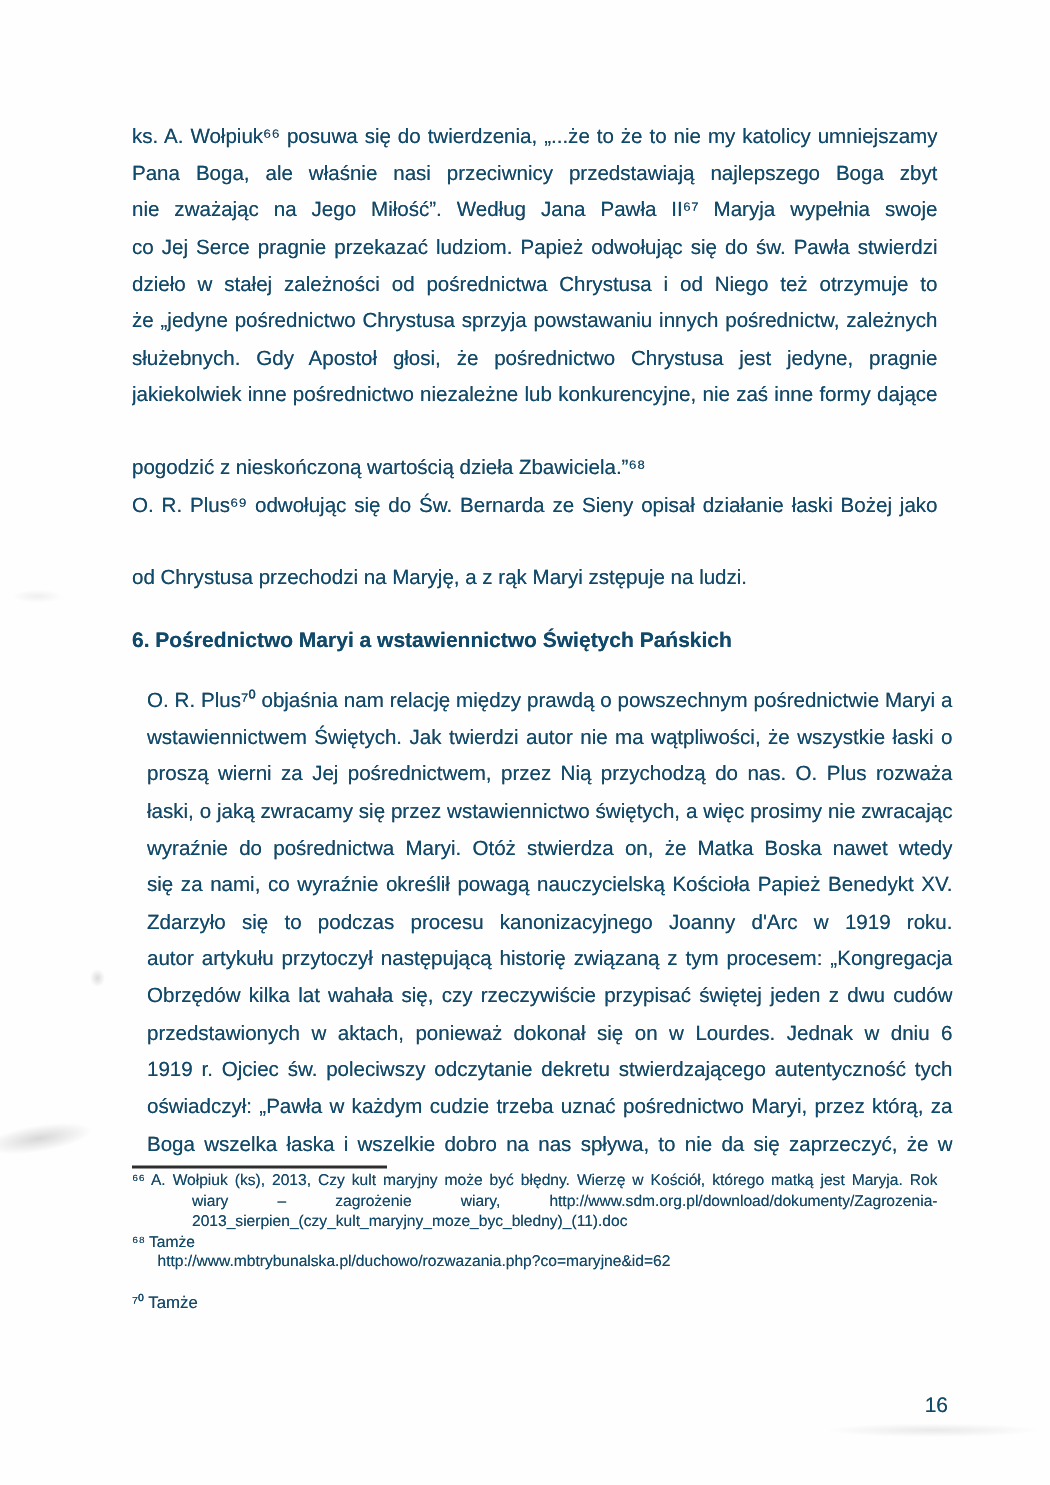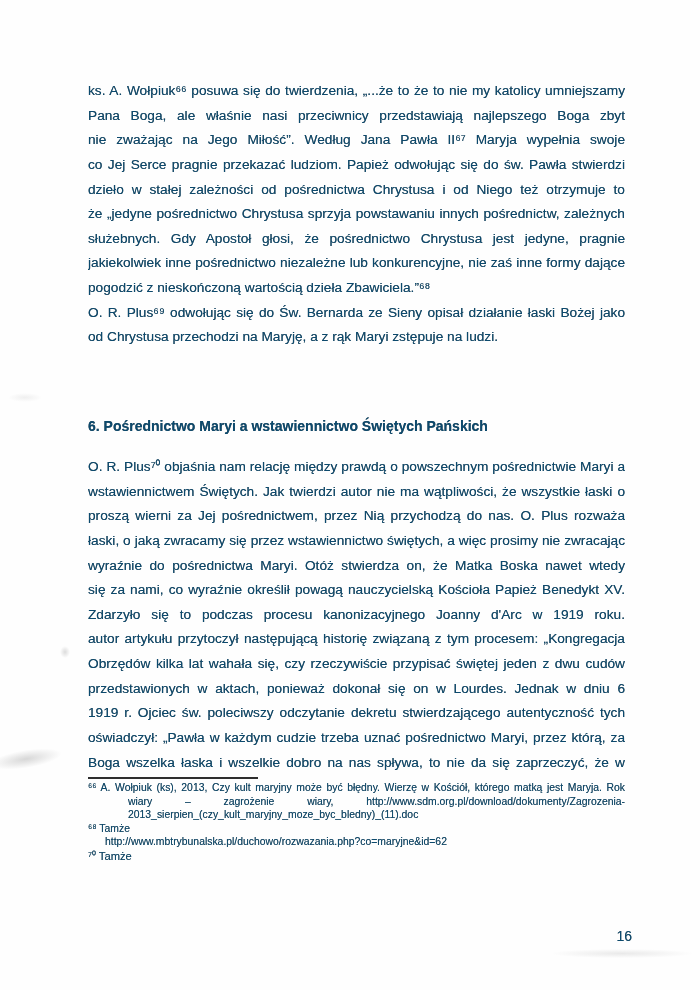--- a/index.html
+++ b/index.html
@@ -6,32 +6,32 @@
   .page {
     position:relative;
     width:700px; height:990px;
     background:#fefefe;
     overflow:hidden;
     font-family:Liberation Sans, sans-serif;
     color:#0c4a6e;
   }
   .textcol { position:absolute; left:88px; width:537px; }
   .p1 { top:79px; }
-  .p2 { top:455px; }
+  .p2 { top:455px;margin-left:10px; }
   .bline {
     font-size:13.7px;
     line-height:24.65px;
     height:24.65px;
     overflow:hidden;
     text-align:justify;
     text-align-last:justify;
     text-shadow:0 0 0.35px rgba(25,25,25,0.65);
     white-space:normal;
   }
-  .bline.endline { text-align-last:left; }
+  .bline.endline { text-align-last:left;margin-top:24px; }
   .heading {
     position:absolute; left:88px; top:414px; width:537px;
     font-size:14px; font-weight:bold;
     line-height:24.65px;
     text-shadow:0 0 0.35px rgba(25,25,25,0.7);
   }
   .fnsep {
     position:absolute; left:88px; top:777px;
     width:170px; height:1.5px; background:#2e2e2e;
   }
@@ -41,21 +41,21 @@
   }
   .fl {
     line-height:13.5px;
     height:13.5px;
     overflow:hidden;
     text-shadow:0 0 0.3px rgba(25,25,25,0.6);
   }
   .fl.just { text-align:justify; text-align-last:justify; }
   .ind40 { padding-left:40px; }
   .ind17 { padding-left:17px; }
-  .fn-last { margin-top:0; font-size:11.2px; }
+  .fn-last { margin-top:13px; font-size:11.2px; }
   .fn-last .fl { height:14.5px; line-height:14.5px; }
   .pagenum {
     position:absolute; top:928px; right:68px;
     font-size:14px;
     text-shadow:0 0 0.3px rgba(25,25,25,0.6);
   }
   
   .smudge { position:absolute; pointer-events:none; }
   .sm1 { left:-10px; top:750px; width:72px; height:18px; transform:rotate(-9deg);
          background:radial-gradient(ellipse at center, rgba(125,125,125,0.30), rgba(125,125,125,0) 70%); }

